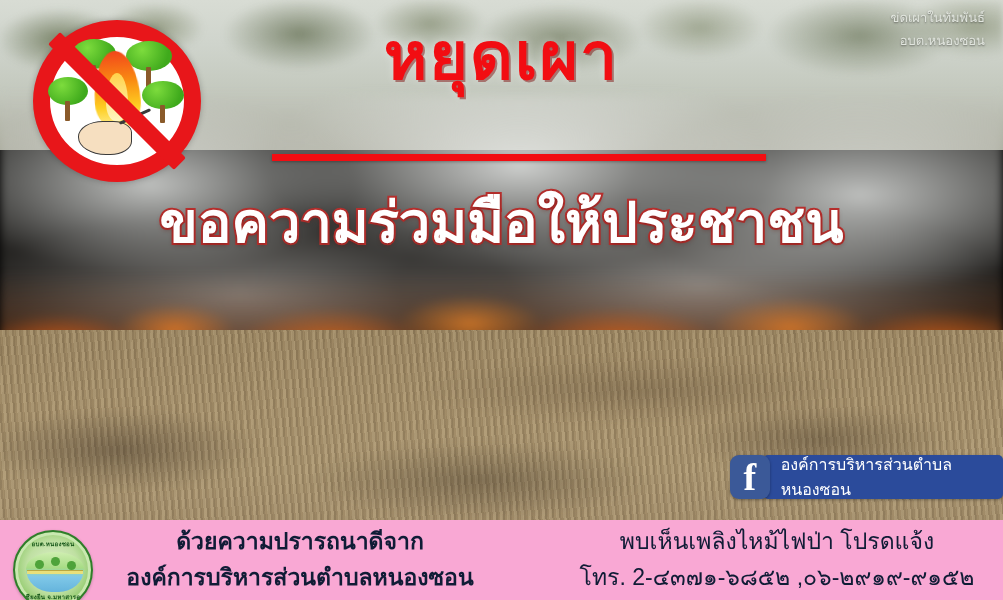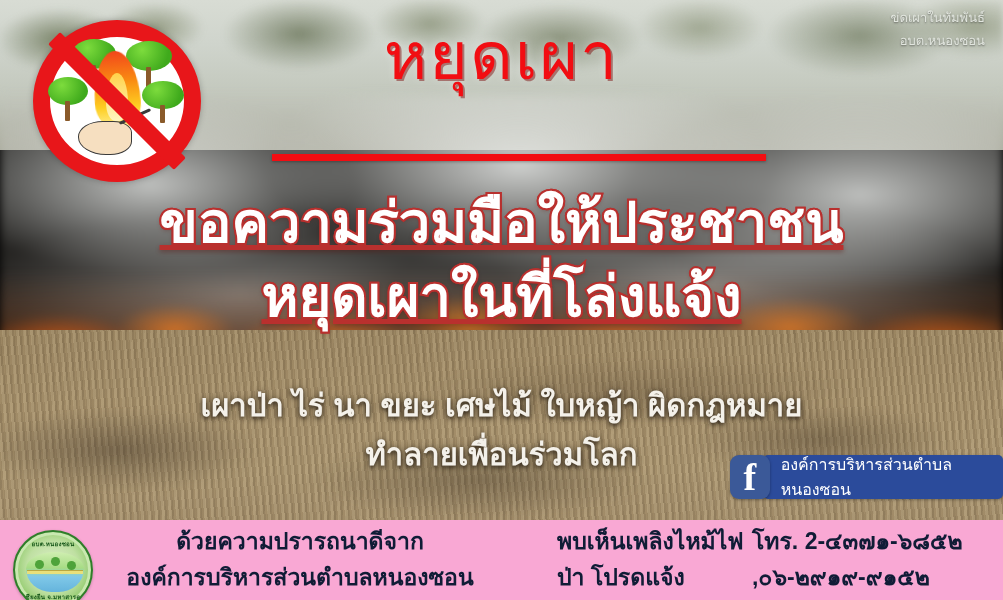--- a/index.html
+++ b/index.html
@@ -144,21 +144,21 @@
     position:absolute; right:18px; top:8px;
     text-align:right; line-height:1.5;
     color:#e2e6df; font-size:13px;
     text-shadow:0 1px 2px rgba(40,40,40,.55);
   }
   .tr-note .l2 { margin-top:3px; }
 
   .headline {
     position:absolute; left:0; right:0; top:22px;
     text-align:center;
-    font-size:66px; font-weight:normal;
+    font-size:66px; font-weight:bold;
     color:#f20d12; letter-spacing:2px;
     line-height:1.05;
     text-shadow:
        2px 2px 0 rgba(120,0,0,.45),
        0 0 10px rgba(255,255,255,.35);
   }
 
   .divider {
     position:absolute; left:272px; top:154px;
     width:494px; height:7px; background:#f20d12;
@@ -168,21 +168,21 @@
   .main-msg {
     position:absolute; left:0; right:0; top:186px;
     text-align:center;
     font-size:56px; font-weight:bold;
     line-height:1.32;
     color:#ffffff;
     -webkit-text-stroke:4px #b9302e;
     paint-order:stroke fill;
     text-shadow:0 2px 5px rgba(90,20,16,.45);
   }
-  .main-msg .ln { display:block;text-decoration:underline; }
+  .main-msg .ln { display:block; }
 
   .sub-msg {
     position:absolute; left:0; right:0; top:382px;
     text-align:center;
     font-size:31px; font-weight:bold;
     line-height:1.58;
     color:#f4f1ea;
     text-shadow:0 2px 4px rgba(30,22,14,.75), 0 0 7px rgba(40,30,18,.5);
   }
   .sub-msg .ln { display:block; }
@@ -257,23 +257,23 @@
     position:absolute; left:100px; top:0; height:100%;
     width:400px;
     display:flex; flex-direction:column;
     align-items:center; justify-content:center;
     color:#101c36; font-size:23px; font-weight:bold;
     line-height:1.55;
   }
   .footer-right {
     position:absolute; right:6px; top:0; height:100%;
     width:440px;
-    display:flex; flex-direction:row;
+    display:flex; flex-direction:column;
     align-items:center; justify-content:center;
-    color:#101c36; font-size:23px; font-weight:bold;
+    color:#101c36; font-size:23px; font-weight:normal;
     line-height:1.55;
   }
 </style>
 </head>
 <body>
 
 <div id="poster">
 
   <div class="bg">
     <div class="bg-sky"></div>
@@ -315,27 +315,22 @@
     <div>ข่ดเผาในทัมพันธ์</div>
     <div class="l2">อบต.หนองซอน</div>
   </div>
 
   <div class="headline">หยุดเผา</div>
 
   <div class="divider"></div>
 
   <div class="main-msg">
     <span class="ln">ขอความร่วมมือให้ประชาชน</span>
-    <span class="ln">หยุดเผาในที่โล่งแจ้ง</span>
-  </div>
-
-  <div class="sub-msg">
-    <span class="ln">เผาป่า ไร่ นา ขยะ เศษไม้ ใบหญ้า ผิดกฎหมาย</span>
-    <span class="ln">ทำลายเพื่อนร่วมโลก</span>
-  </div>
+  </div>
+
 
   <div class="fb">
     <div class="fb-icon"></div>
     <div class="fb-label">องค์การบริหารส่วนตำบลหนองซอน</div>
   </div>
 
   <div class="footer">
     <div class="seal">
       <div class="seal-scene"></div>
       <div class="seal-bar"></div>

